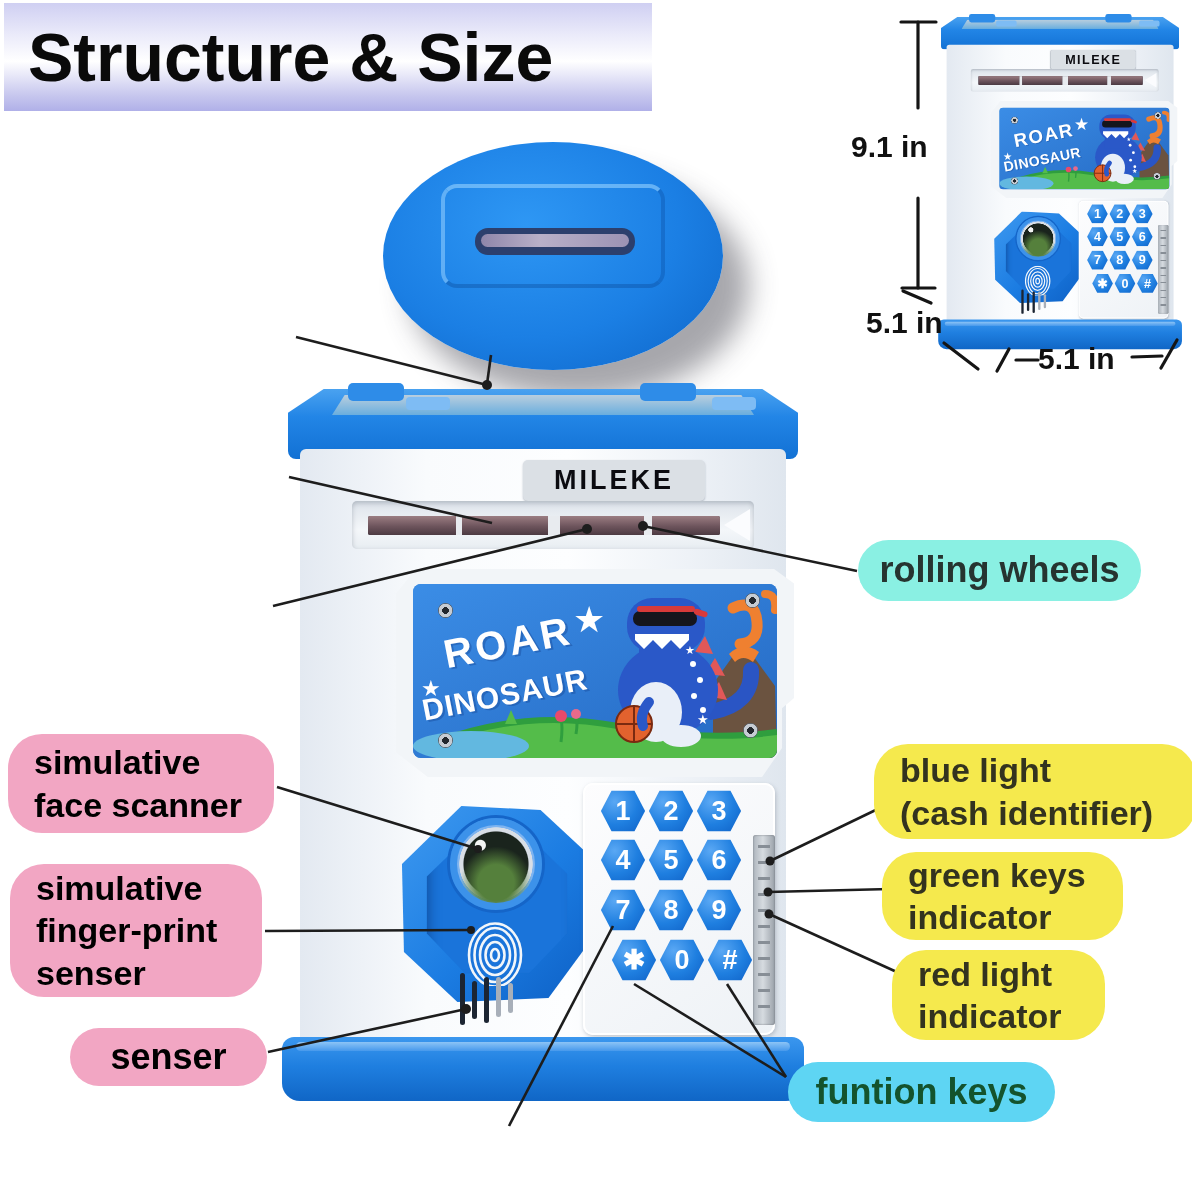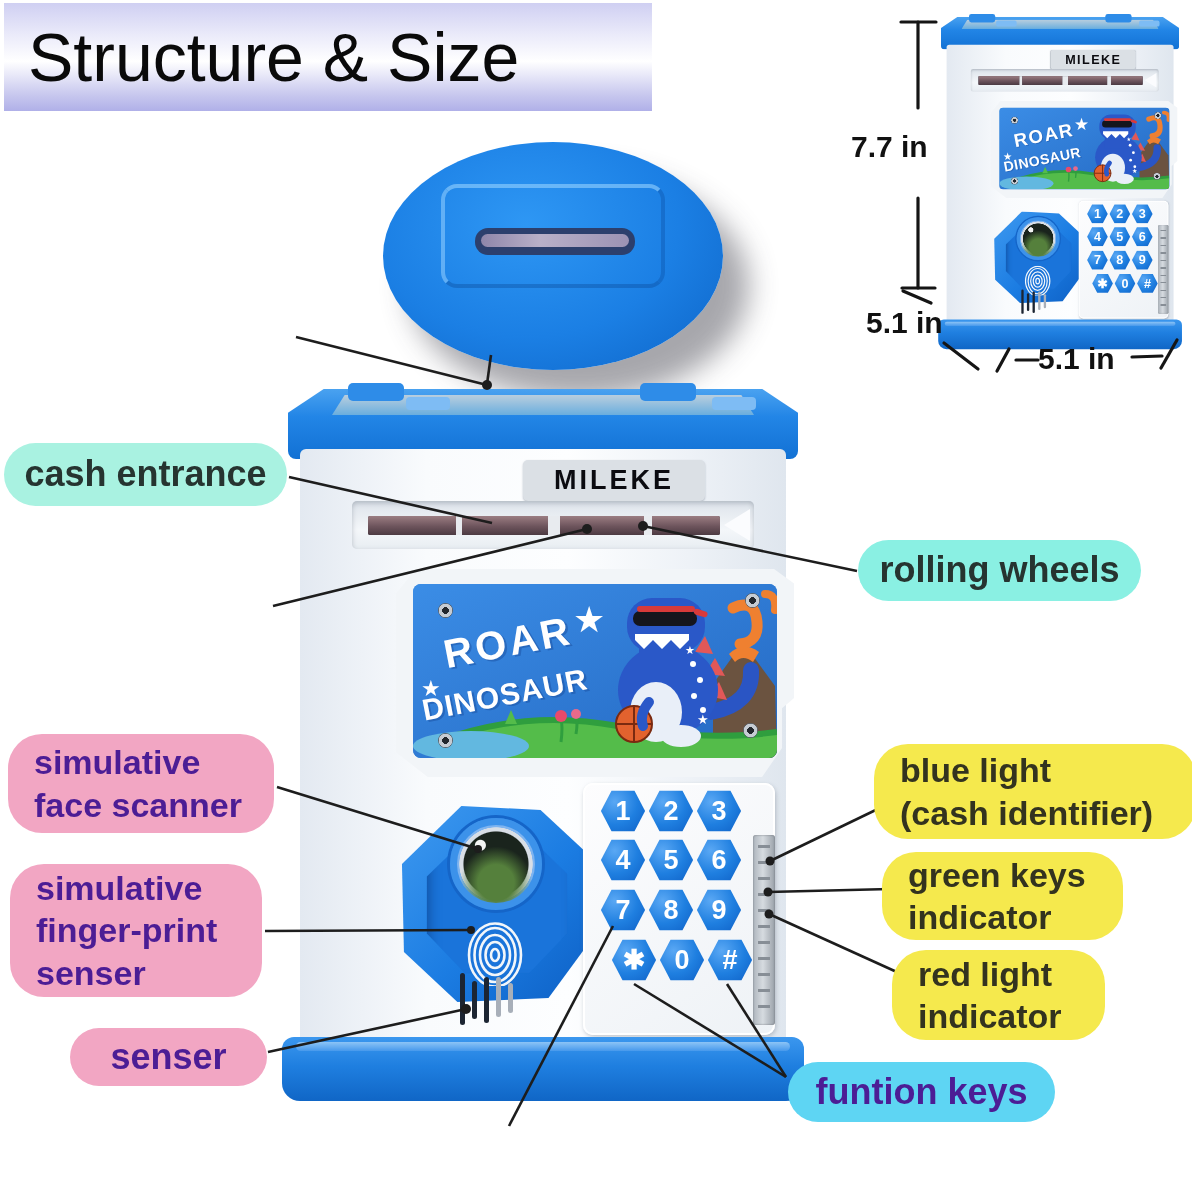--- a/index.html
+++ b/index.html
@@ -3,31 +3,31 @@
 <meta charset="utf-8">
 <style>
   html,body{margin:0;padding:0;background:#fff}
   .canvas{position:relative;width:1192px;height:1185px;background:#fff;overflow:hidden;
           font-family:"Liberation Sans",sans-serif}
 
   
   .title-banner{position:absolute;left:4px;top:3px;width:648px;height:108px;
     background:linear-gradient(180deg,#cfcff2 0%,#ebebfa 30%,#ffffff 54%,#c6c6ee 86%,#b0b0e8 100%);
     display:flex;align-items:center;padding-left:24px;box-sizing:border-box}
-  .title-banner span{font-size:68px;font-weight:normal;color:#0a0a0a}
+  .title-banner span{font-size:68px;font-weight:bold;color:#0a0a0a}
 
   
   .pill{position:absolute;border-radius:34px;font-weight:bold;display:flex;align-items:center;
     justify-content:center;text-align:center;white-space:pre-line;line-height:1.24;box-sizing:border-box}
   .left-align{justify-content:flex-start;text-align:left;padding-left:26px}
   .aqua{background:#a9f2e1;color:#263430}
   .aqua2{background:#8af0e3;color:#263430}
-  .pink{background:#f2a6c3;color:#4c1d95}
+  .pink{background:#f2a6c3;color:#000000}
   .yellow{background:#f5e94d;color:#33331f}
-  .cyan{background:#5ed5f3;color:#4c1d95}
+  .cyan{background:#5ed5f3;color:#14532d}
   #pill-coin{left:95px;top:308px;width:197px;height:54px;font-size:34px}
   #pill-cash{left:4px;top:443px;width:283px;height:63px;font-size:36px}
   #pill-switch{left:25px;top:566px;width:247px;height:97px;font-size:34px}
   #pill-rolling{left:858px;top:540px;width:283px;height:61px;font-size:36px}
   #pill-face{left:8px;top:734px;width:266px;height:99px;font-size:34px}
   #pill-finger{left:10px;top:864px;width:252px;height:133px;font-size:34px}
   #pill-speaker{left:70px;top:1028px;width:197px;height:58px;font-size:36px}
   #pill-blue{left:874px;top:744px;width:322px;height:95px;font-size:34px}
   #pill-green{left:882px;top:852px;width:241px;height:88px;font-size:34px}
   #pill-red{left:892px;top:950px;width:213px;height:90px;font-size:34px}
@@ -396,21 +396,21 @@
             <div class="bar b3"></div>
       <div class="bar b4"></div>
             <div class="bar b5"></div>
     </div>
 
     <div class="base"></div>
   </div>
       </div>
   </div>
 
-  <div class="dim" id="dim-h">7.7 in</div>
+  <div class="dim" id="dim-h">9.1 in</div>
   <div class="dim" id="dim-d">5.1 in</div>
   <div class="dim" id="dim-w">5.1 in</div>
 
   <svg class="overlay" width="1192" height="1185" viewBox="0 0 1192 1185">
     <g stroke="#1d1d1d" stroke-width="2.6" fill="none">
       <line x1="296" y1="337" x2="487" y2="385"></line>
       <line x1="491" y1="355" x2="487" y2="384"></line>
       <line x1="289" y1="477" x2="492" y2="523"></line>
       <line x1="273" y1="606" x2="587" y2="529"></line>
       <line x1="643" y1="526" x2="857" y2="571"></line>
@@ -442,21 +442,20 @@
       <line x1="902" y1="288" x2="935" y2="288"></line>
       <line x1="903" y1="291" x2="931" y2="303"></line>
       <line x1="944" y1="343" x2="978" y2="369"></line>
       <line x1="1009" y1="349" x2="997" y2="371"></line>
       <line x1="1016" y1="360" x2="1038" y2="360"></line>
       <line x1="1132" y1="357" x2="1162" y2="356"></line>
       <line x1="1177" y1="340" x2="1161" y2="368"></line>
     </g>
   </svg>
 
-  <div class="pill aqua" id="pill-cash">cash entrance</div>
   <div class="pill aqua2" id="pill-rolling">rolling wheels</div>
   <div class="pill pink left-align" id="pill-face">simulative
 face scanner</div>
   <div class="pill pink left-align" id="pill-finger">simulative
 finger-print
 senser</div>
   <div class="pill pink" id="pill-speaker">senser</div>
   <div class="pill yellow left-align" id="pill-blue">blue light
 (cash identifier)</div>
   <div class="pill yellow left-align" id="pill-green">green keys

